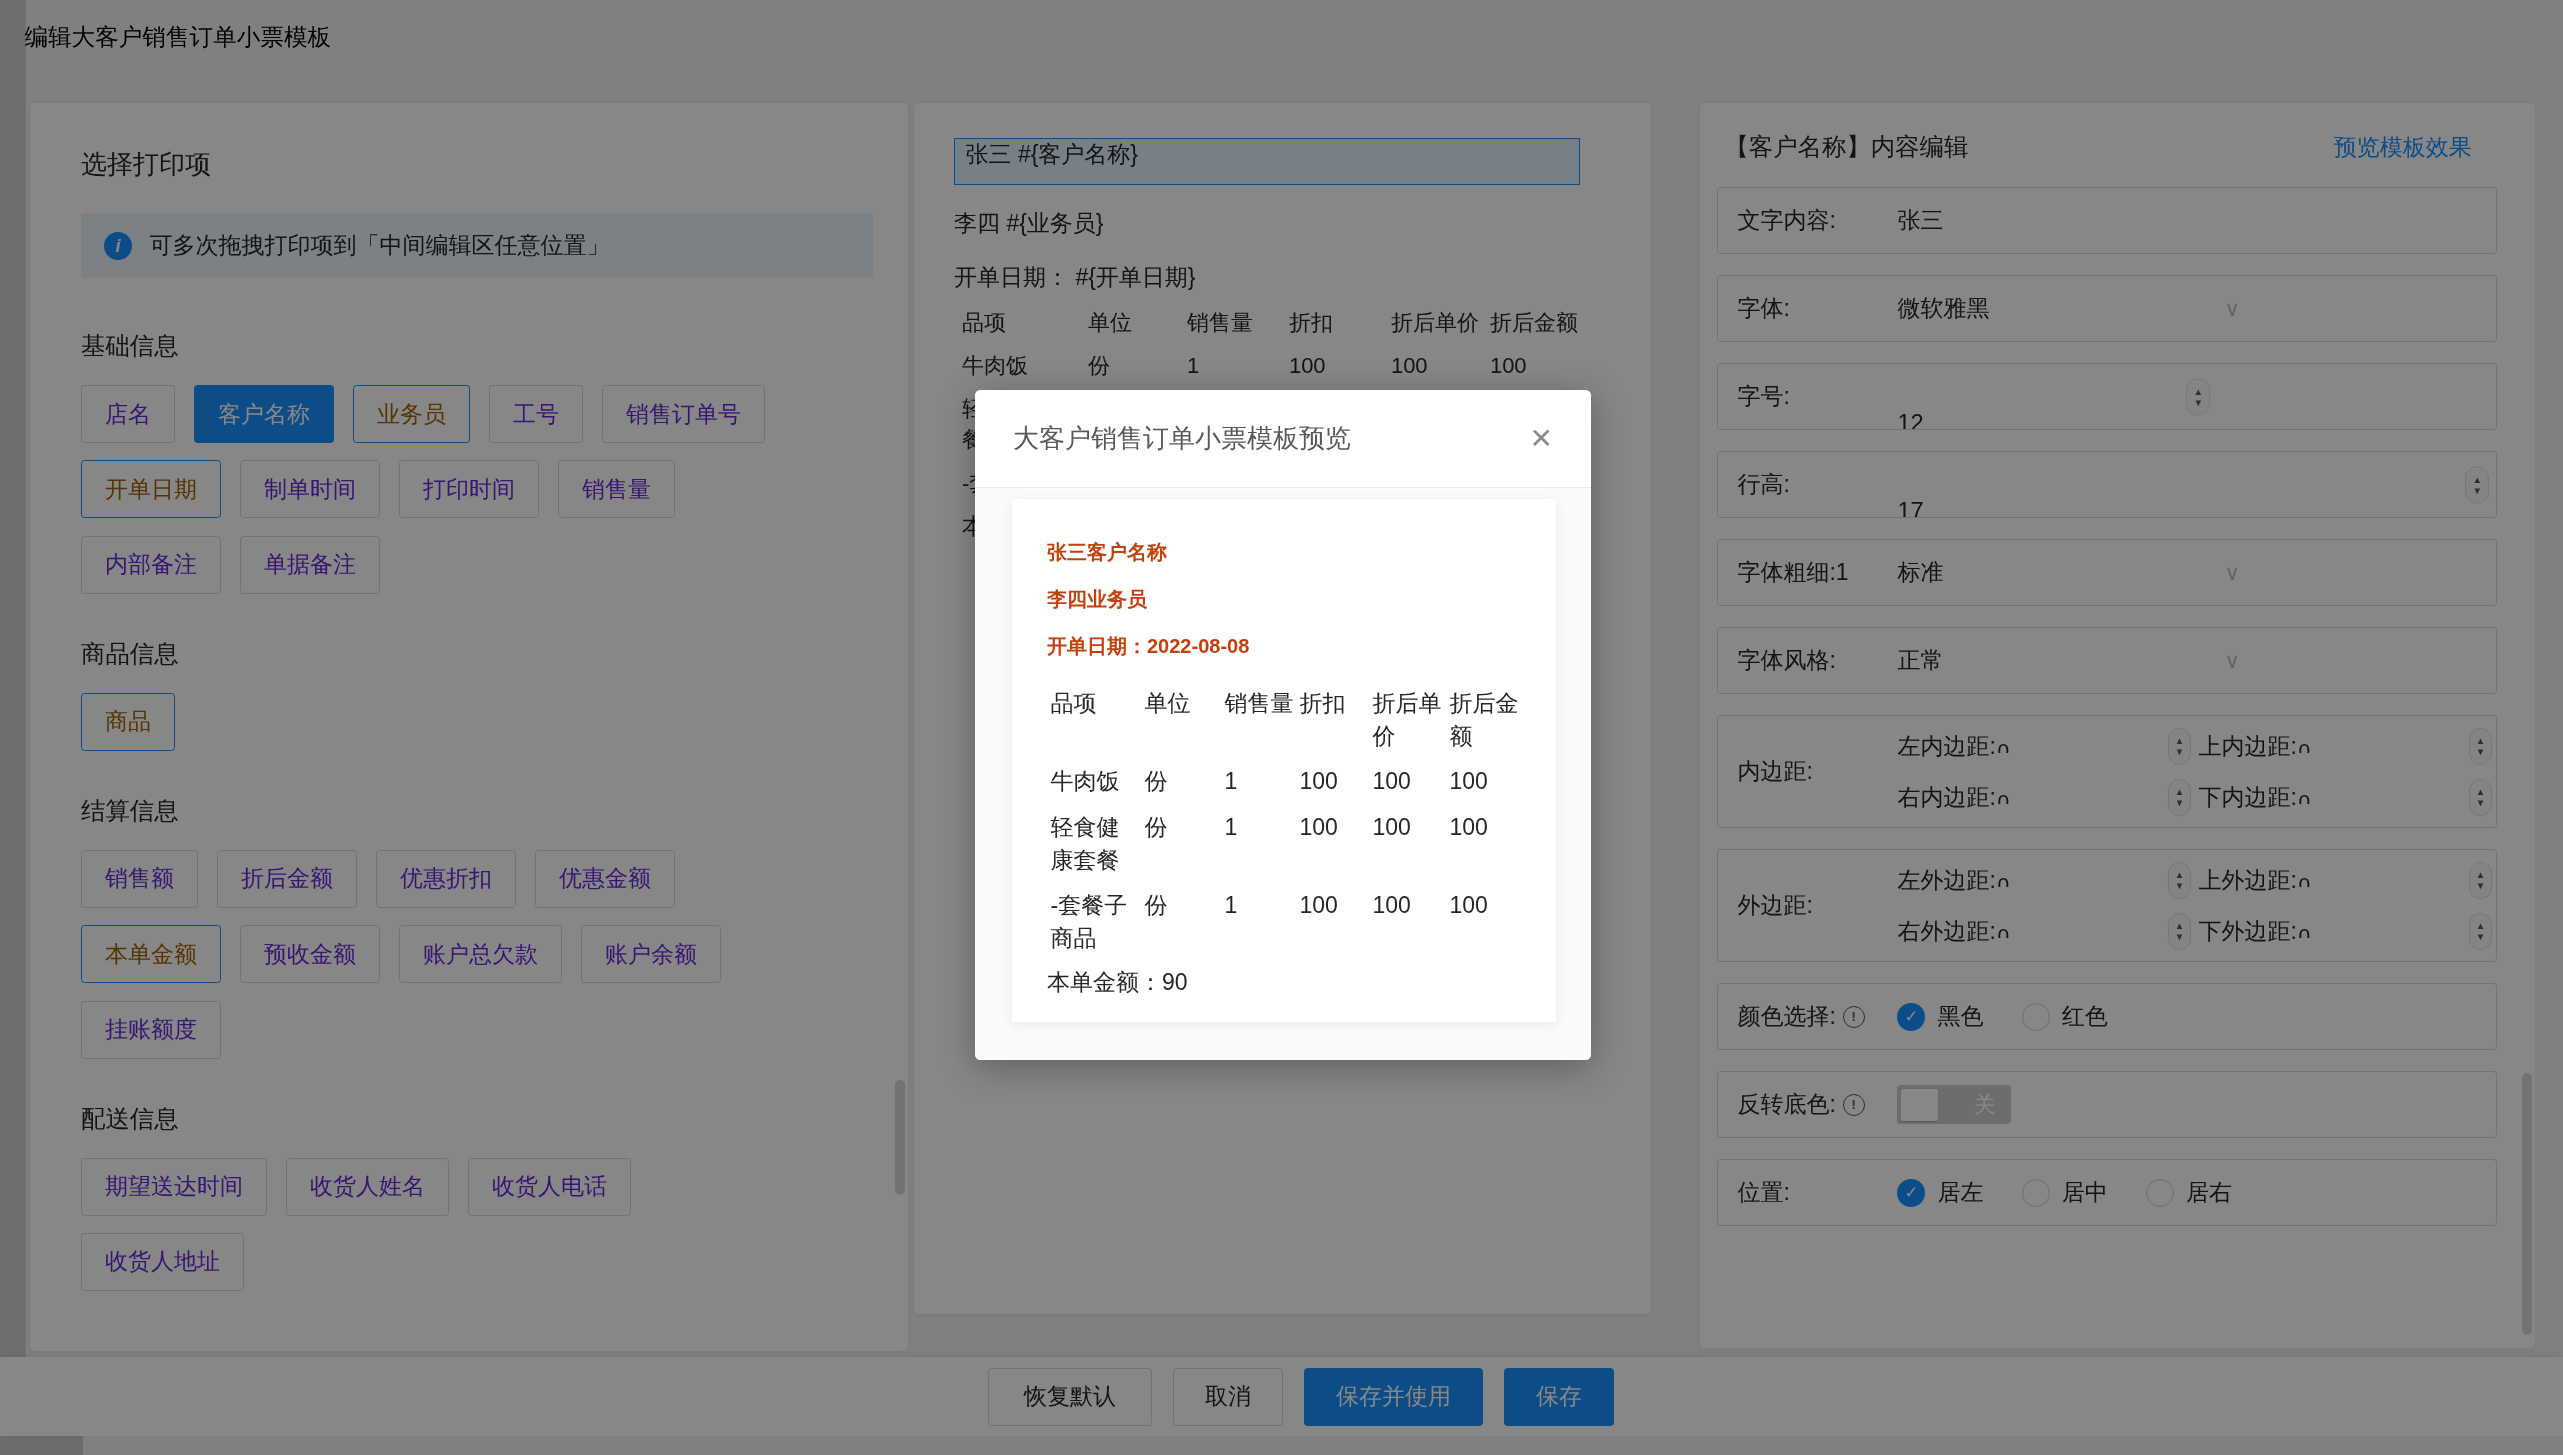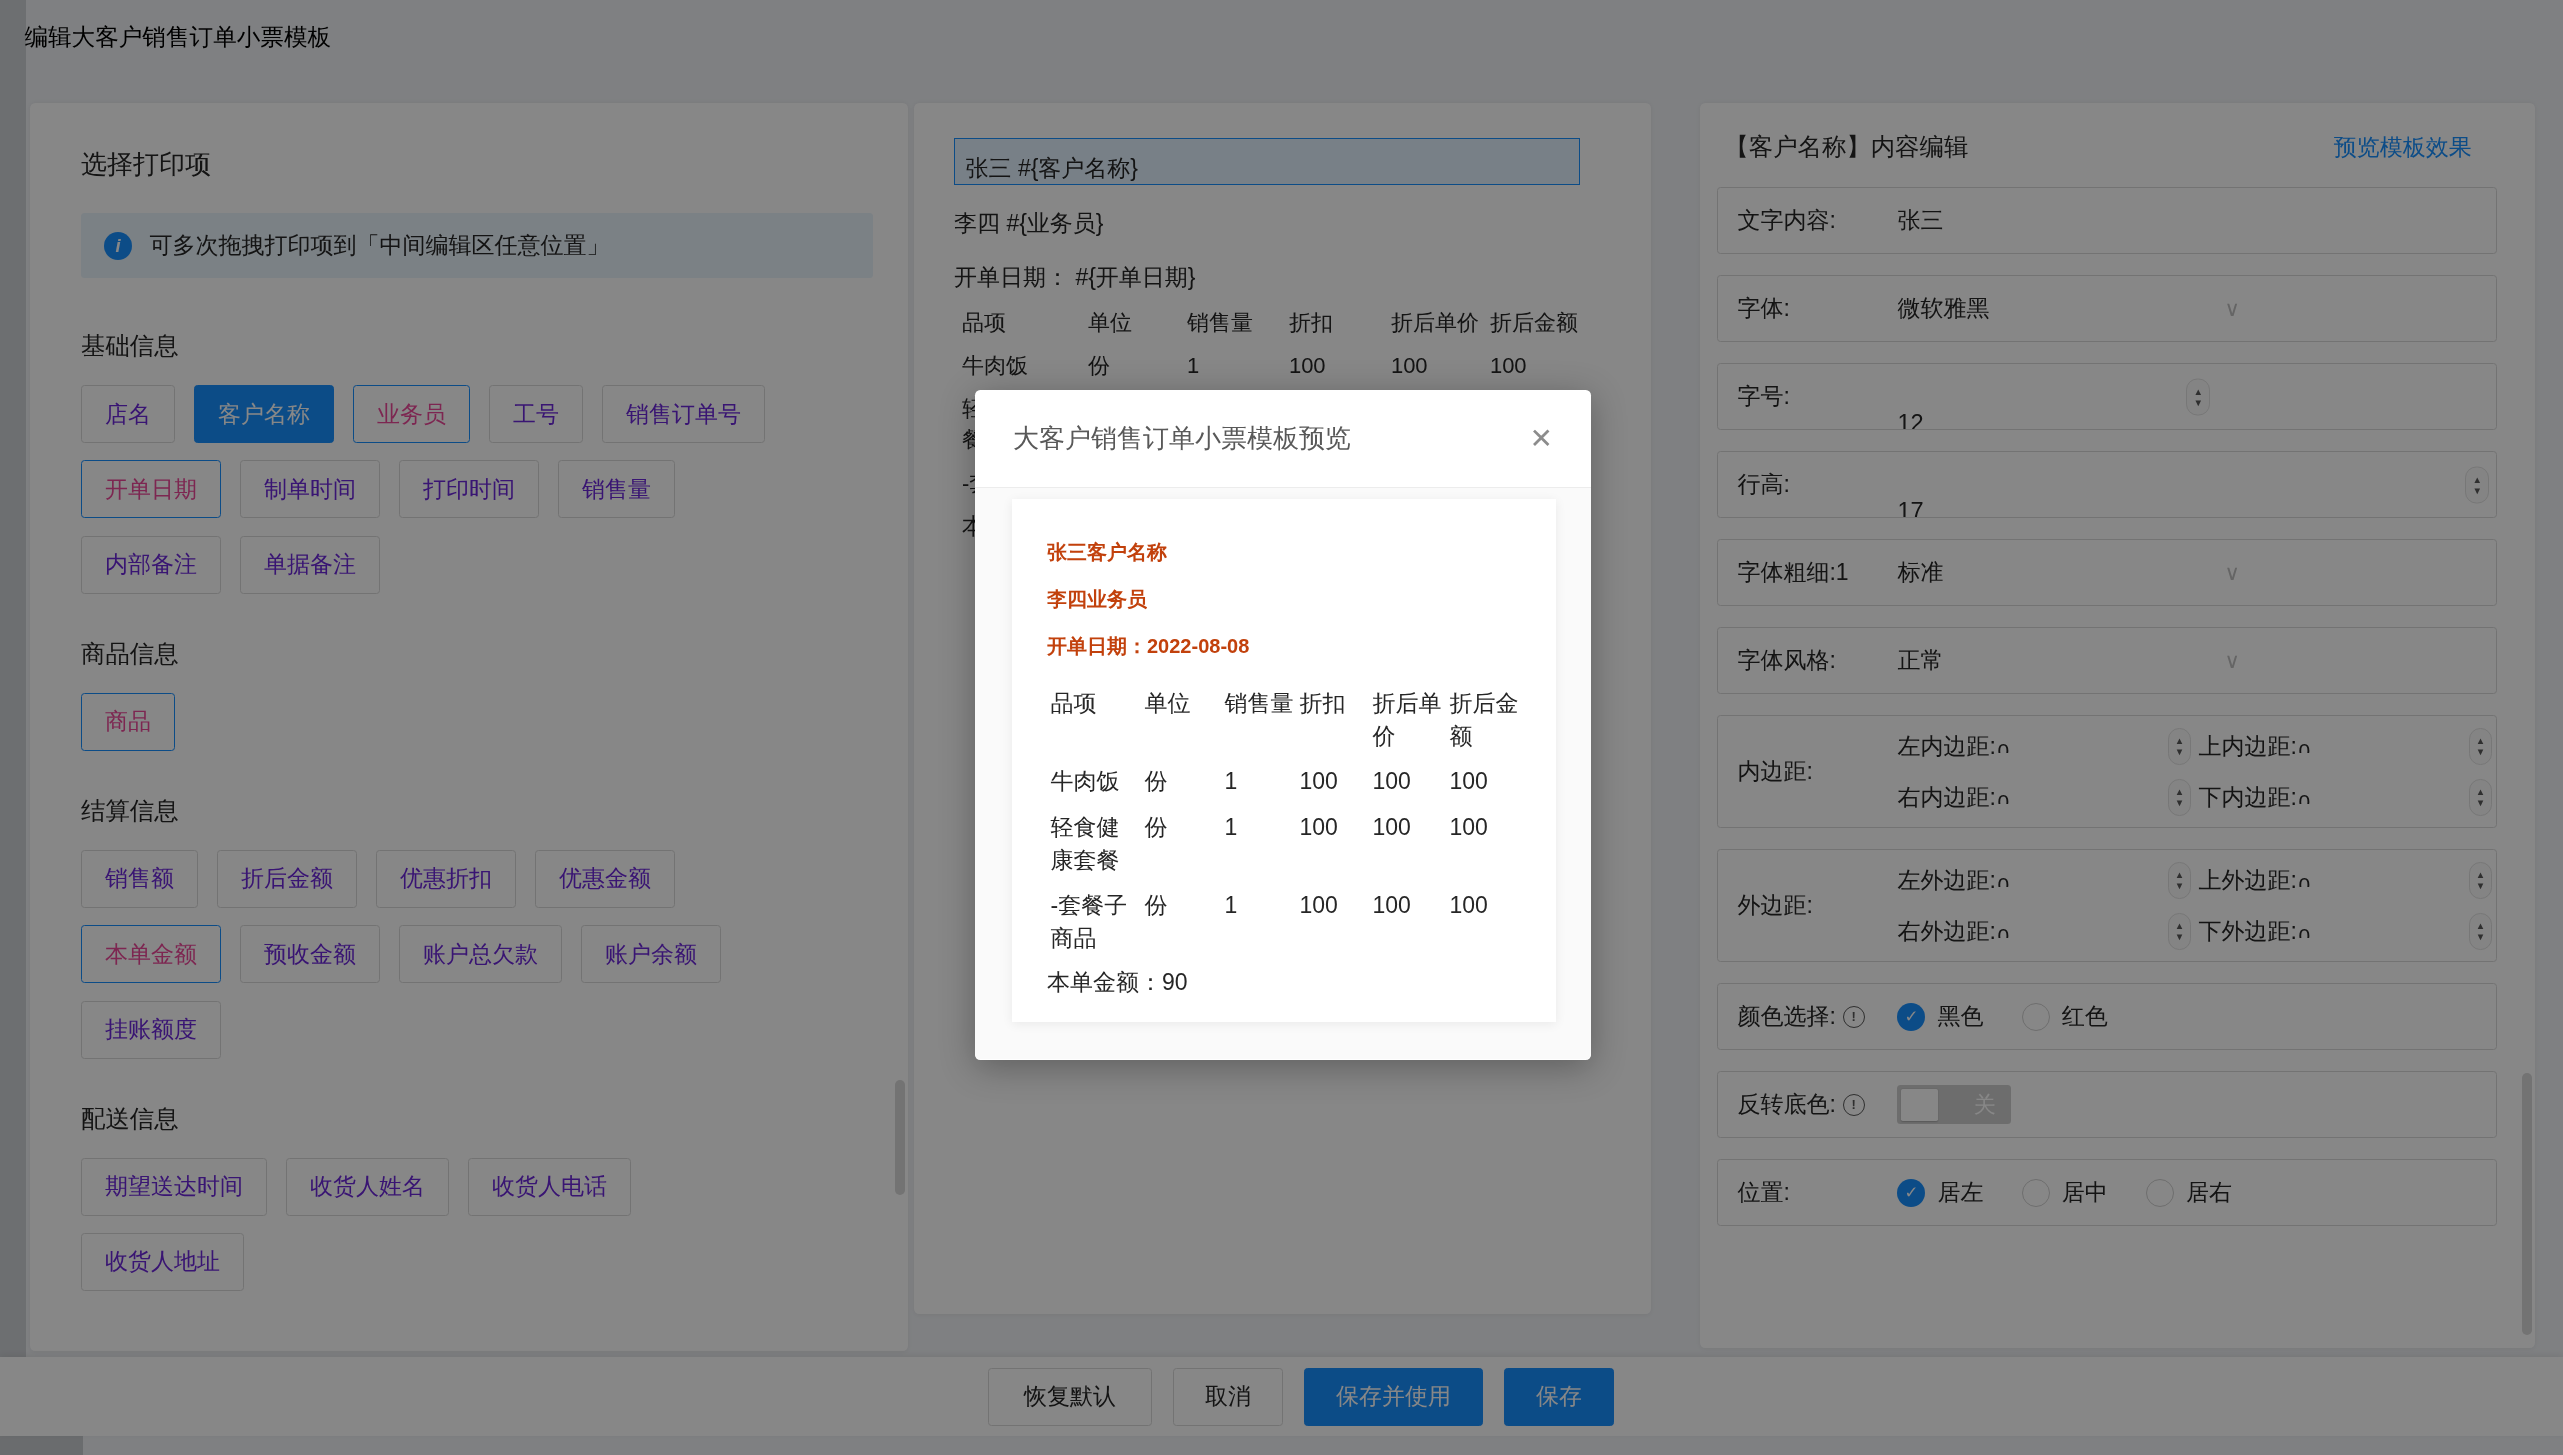--- a/index.html
+++ b/index.html
@@ -34,32 +34,32 @@
   }
   .group-heading { font-size:24.4px; font-weight:500; margin:44px 0 23px; }
   .group-heading:first-of-type { margin-top:0; }
   .chip-row { display:flex; gap:19px; margin-bottom:17.4px; flex-wrap:nowrap; }
   .chip {
     height:58px; padding:0 23px; border:0.9px solid #d9d9d9; border-radius:3.5px;
     background:#fff; font-size:23px; color:#6d28d9;
     display:inline-flex; align-items:center; white-space:nowrap; cursor:pointer;
   }
   .chip.filled { background:#1890ff; border-color:#1890ff; color:#fff; }
-  .chip.outline { border-color:#1890ff; color:#ec4899; }
+  .chip.outline { border-color:#1890ff; color:#a16207; }
 
   .scroll-thumb {
     position:absolute; right:2.6px; width:10.5px; border-radius:5.2px; background:#d9d9d9;
   }
   .thumb-left { top:977px; height:115px; }
   .thumb-right { top:970px; height:262px; }
 
   
   .field-selected {
     width:626px; height:47px; border:1.7px solid #1890ff; background:rgba(24,144,255,0.12);
-    display:flex; align-items:flex-end; padding-left:10.5px; font-size:23px; cursor:pointer;
+    display:flex; align-items:flex-start; padding-left:10.5px; font-size:23px; cursor:pointer;
   }
   .tpl-line { margin-top:23px; font-size:23px; line-height:31px; }
   .tpl-table { margin-top:14px; padding-left:7.9px; }
   .trow { display:grid; grid-template-columns:126px 99px 102px 102px 99px 1fr; column-gap:0;
           font-size:22px; line-height:31px; margin-bottom:12.2px; word-break:break-all; }
   .trow > span { padding-right:7px; }
 
   
   .panel-head { display:flex; justify-content:space-between; align-items:center; margin:0 51px 24.4px 12.2px; }
   .panel-head .ttl { font-size:24.4px; font-weight:500; }

